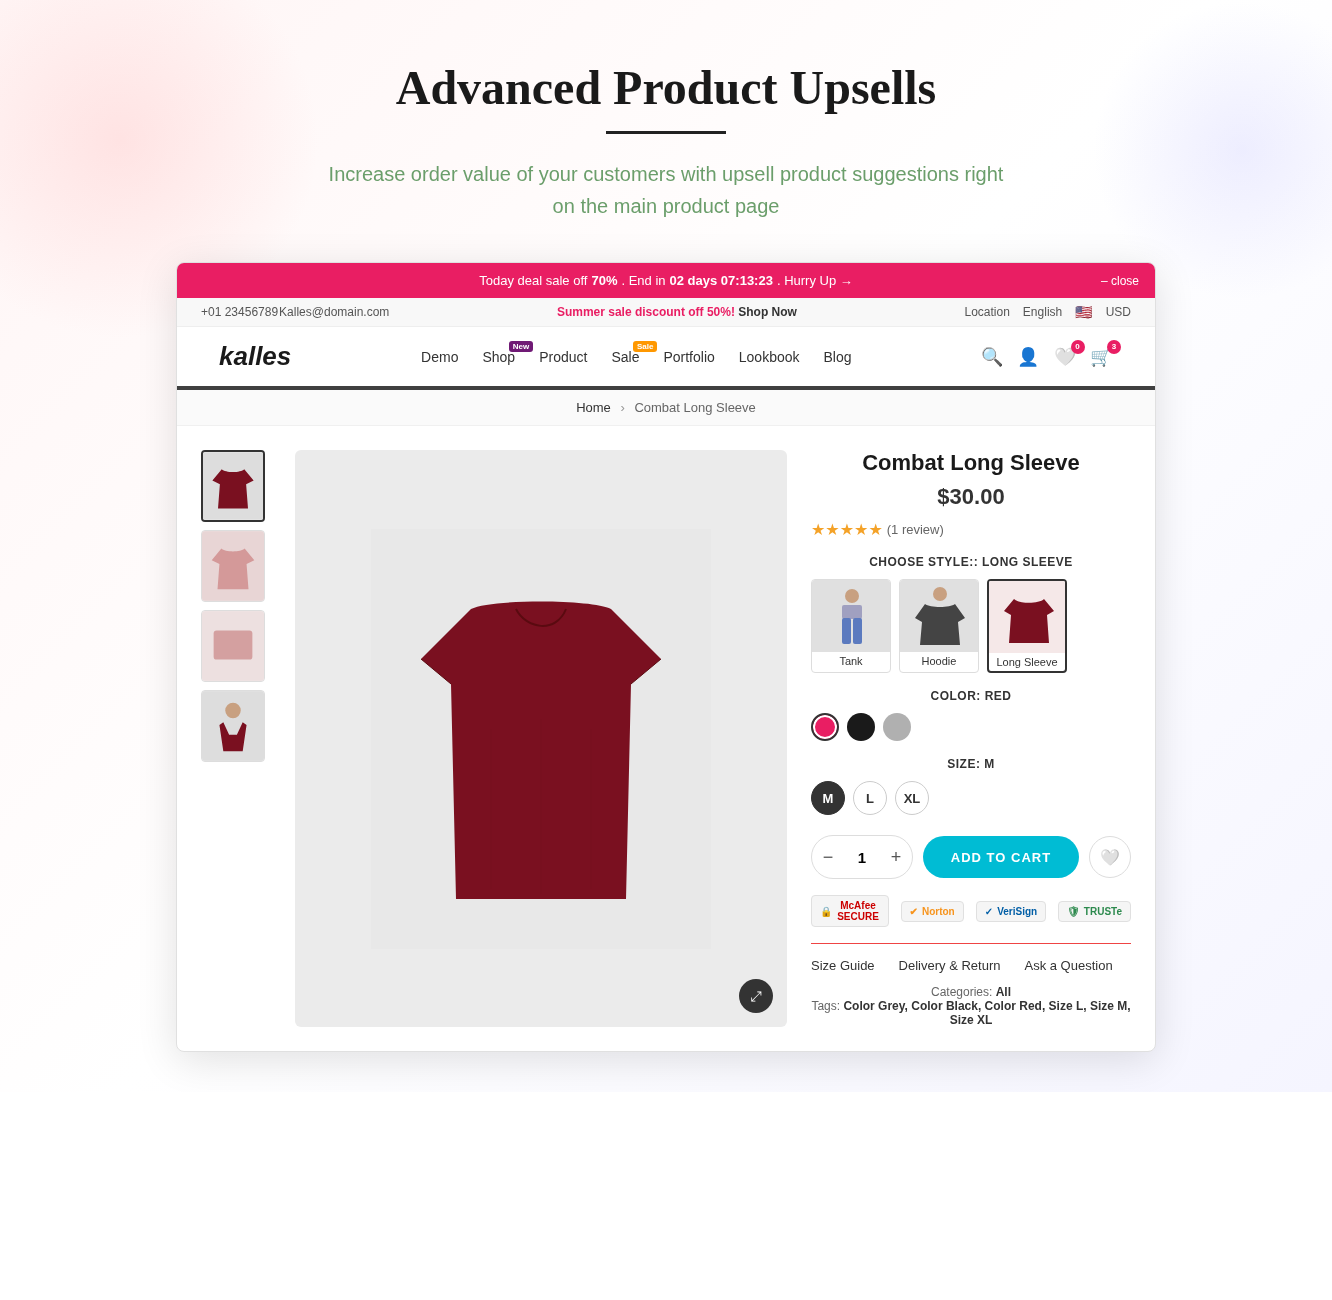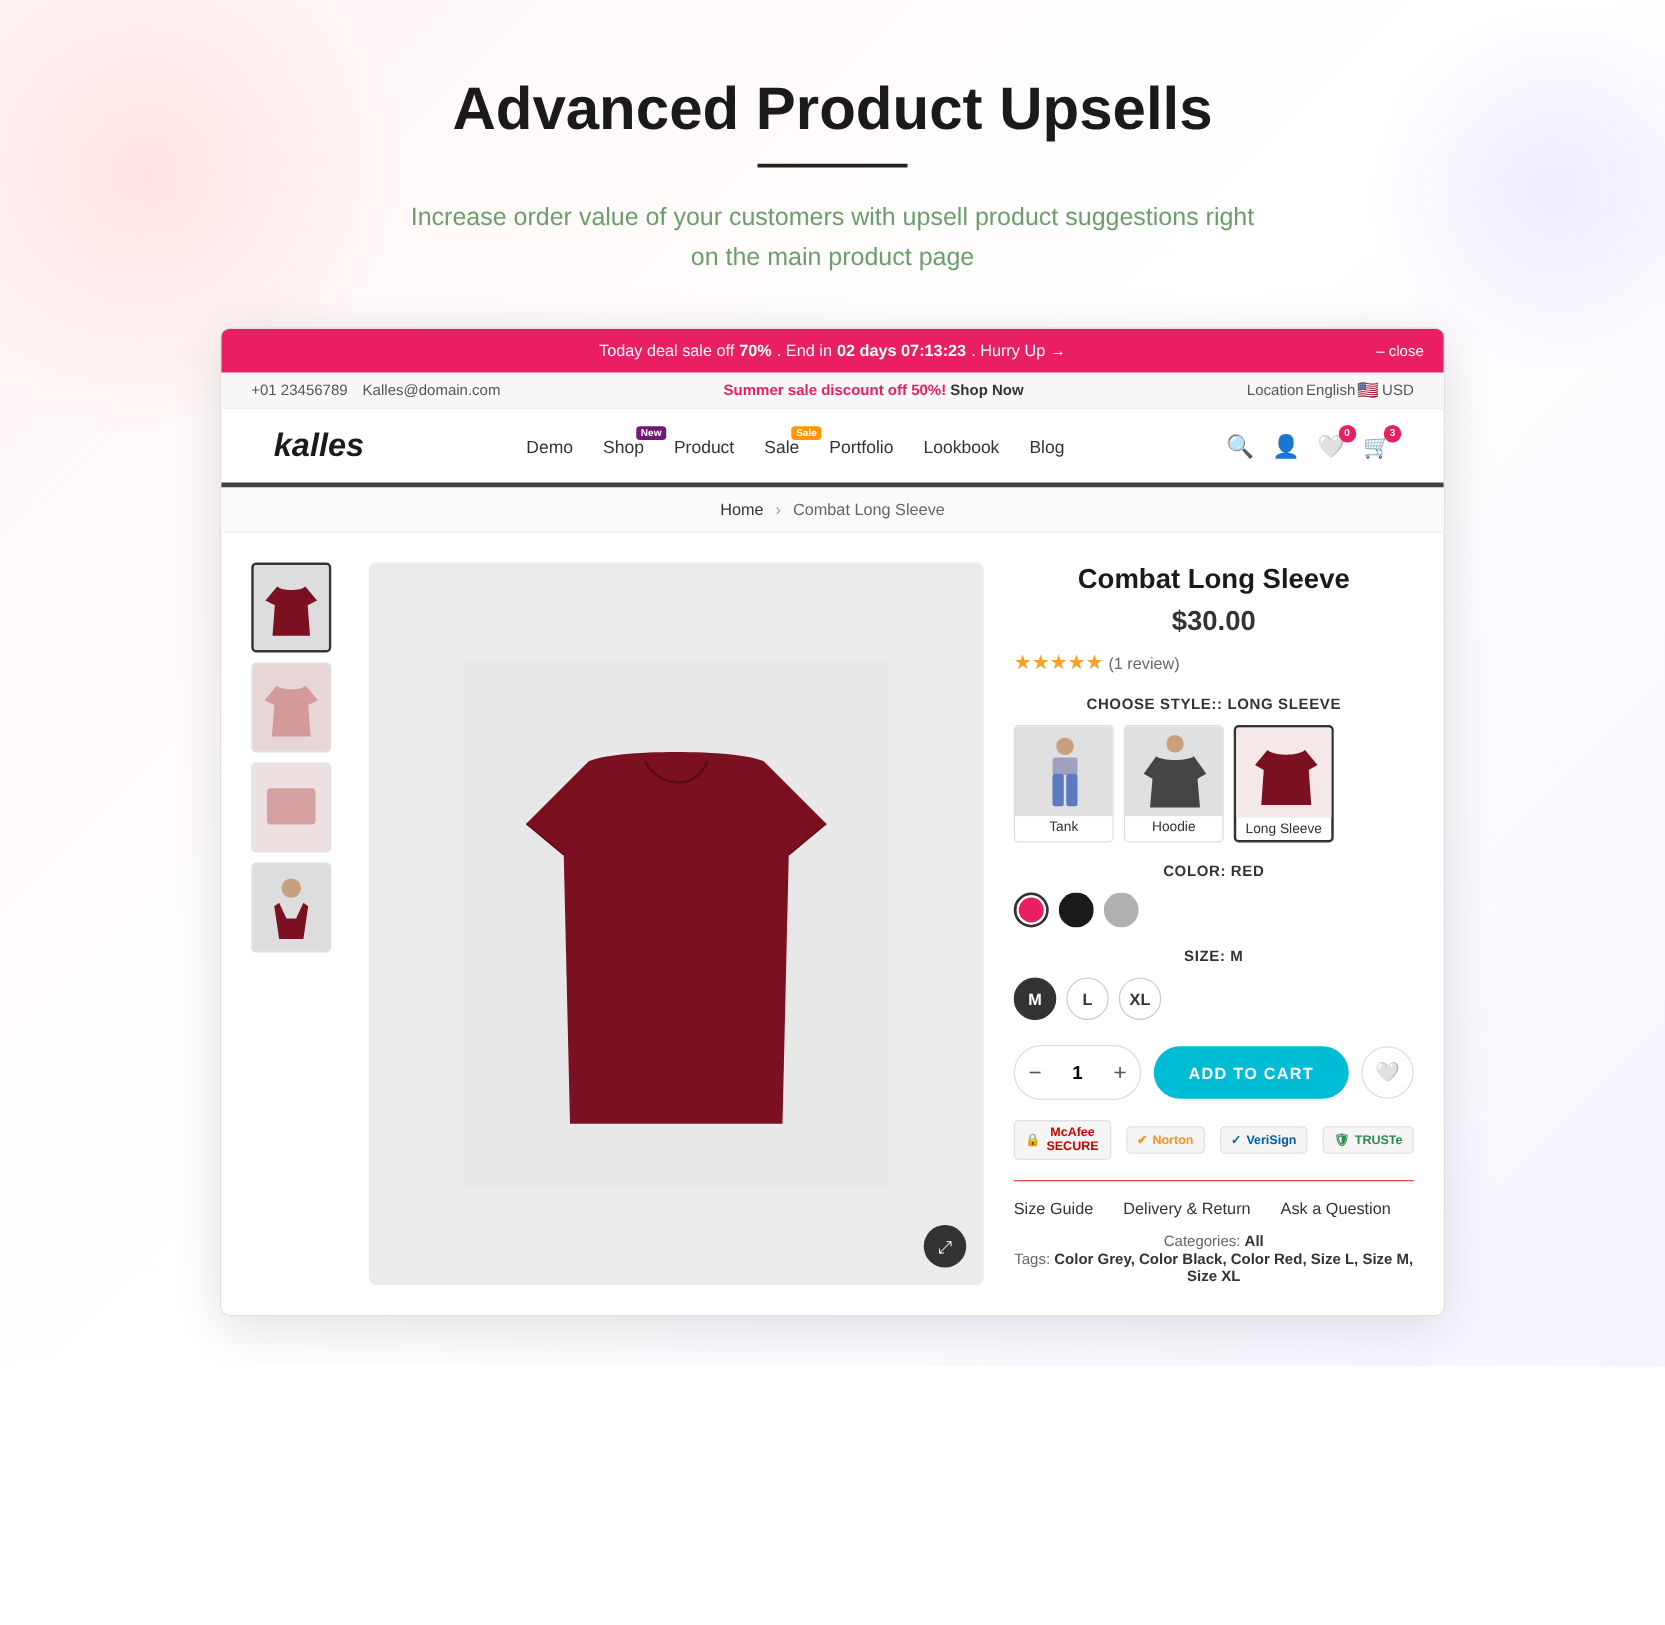--- a/index.html
+++ b/index.html
@@ -27,21 +27,21 @@
       top: 0; right: -60px;
       width: 300px; height: 300px;
       background: radial-gradient(circle, rgba(200,200,255,0.3) 0%, transparent 70%);
       border-radius: 50%;
     }
     .hero-title {
       font-size: 48px;
       font-weight: 800;
       color: #1a1a1a;
       margin-bottom: 16px;
-      position: relative; z-index: 1;
+      position: relative; z-index: 1; font-family: Liberation Serif, serif;
     }
     .hero-divider {
       width: 120px;
       height: 3px;
       background: #222;
       margin: 0 auto 24px;
       position: relative; z-index: 1;
     }
     .hero-subtitle {
       font-size: 20px;
@@ -89,25 +89,25 @@
     .top-bar {
       background: #f8f8f8;
       border-bottom: 1px solid #eee;
       padding: 6px 24px;
       display: flex;
       align-items: center;
       justify-content: space-between;
       font-size: 12px;
       color: #555;
     }
-    .top-bar-left { display: flex; gap: 12px; align-items: center; }
+    .top-bar-left { display: flex; gap: 1px; align-items: center; }
     .top-bar-center { color: #555; }
     .top-bar-center span { color: #e91e63; font-weight: 700; }
     .top-bar-center a { color: #333; font-weight: 600; text-decoration: none; }
-    .top-bar-right { display: flex; gap: 2px; align-items: center; color: #555; }
+    .top-bar-right { display: flex; gap: 13px; align-items: center; color: #555; }
     .flag { font-size: 14px; }
 
     
     .nav {
       padding: 14px 42px;
       display: flex;
       justify-content: space-between;
       border-bottom: 4px solid #404040;
     }
     .logo {

